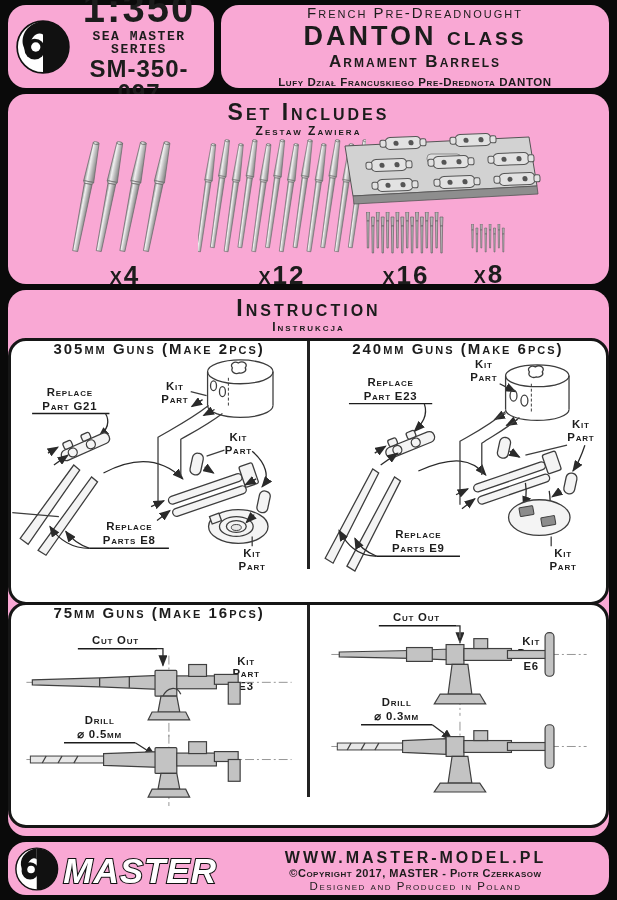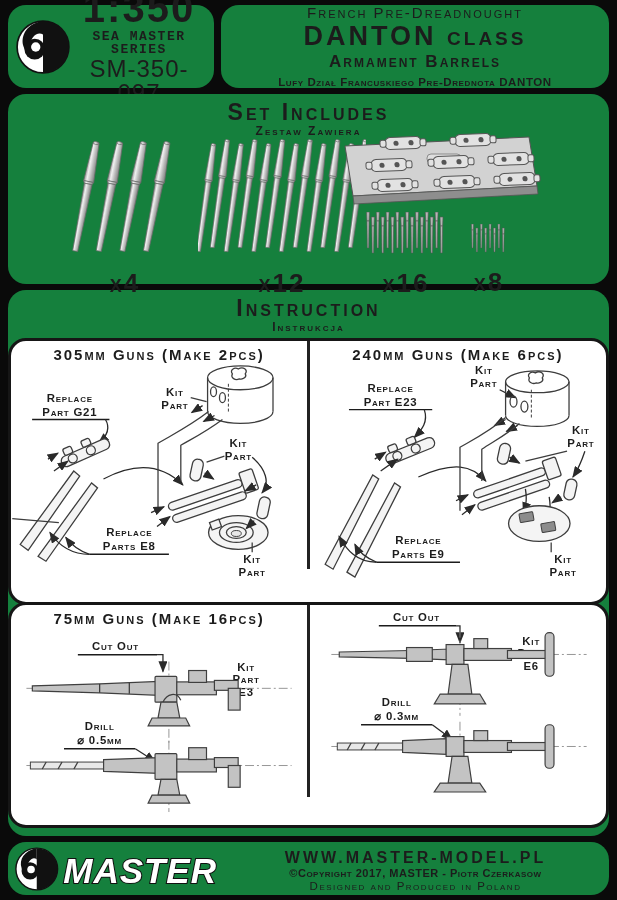--- a/index.html
+++ b/index.html
@@ -1,50 +1,50 @@
 <!DOCTYPE html>
 <html><head>
 <meta charset="utf-8">
 <style>
   html,body{margin:0;padding:0;background:#0a0a0a;}
   .page{position:relative;width:617px;height:900px;background:#0a0a0a;box-sizing:border-box;
         padding:5px 8px;display:flex;flex-direction:column;gap:6px;
         font-family:"Liberation Sans",sans-serif;color:#1c1c1c;}
-  .box{background:#15803d;border-radius:18px;}
+  .box{background:#f9a8d4;border-radius:18px;}
   .sc{font-variant:small-caps;}
   
   .hdr{display:flex;gap:7px;height:83px;flex:none;}
   .hdr-left{width:206px;display:flex;align-items:center;padding:4px 8px 4px 6px;box-sizing:border-box;}
   .hdr-left-text{flex:1;text-align:center;line-height:1;}
   .scale-num{font-size:40px;font-weight:bold;letter-spacing:2px;}
   .series{font-size:13px;font-weight:bold;letter-spacing:1.5px;margin-top:2px;font-family:Liberation Mono, monospace;}
-  .sku{font-size:24px;font-weight:normal;letter-spacing:1px;margin-top:1px;}
+  .sku{font-size:24px;font-weight:bold;letter-spacing:1px;margin-top:1px;}
   .hdr-right{flex:1;display:flex;flex-direction:column;align-items:center;justify-content:center;
              padding:3px 10px;box-sizing:border-box;line-height:1.12;}
   .h-sub{font-size:15px;font-weight:normal;letter-spacing:2px;}
   .h-title{font-size:27px;font-weight:bold;letter-spacing:3px;}
   .h-sub2{font-size:17px;font-weight:bold;letter-spacing:2px;}
   .h-rule{width:92%;height:2px;background:#1c1c1c;margin:3px 0 2px;}
   .h-pol{font-size:11.5px;font-weight:bold;letter-spacing:0.6px;white-space:nowrap;}
   
   .setbox{height:190px;flex:none;position:relative;}
   .set-title{text-align:center;font-size:23px;font-weight:bold;letter-spacing:3px;padding-top:7px;line-height:1;}
   .set-sub{text-align:center;font-size:12px;font-weight:bold;letter-spacing:2px;line-height:1.2;}
   .set-item{position:absolute;text-align:center;}
-  .cnt{font-size:26px;font-weight:bold;letter-spacing:2px;line-height:1;margin-top:10px;}
+  .cnt{font-size:26px;font-weight:bold;letter-spacing:2px;line-height:1;margin-top:2px;}
   
   .instr{flex:1;display:flex;flex-direction:column;}
   .instr-title{text-align:center;font-size:23px;font-weight:bold;letter-spacing:3px;padding-top:6px;line-height:1.1;}
   .instr-sub{text-align:center;font-size:12px;font-weight:bold;letter-spacing:2px;line-height:1.1;margin-bottom:4px;}
   .frame{display:flex;border:3px solid #161616;border-radius:18px;background:#fff;position:relative;}
   .frame-a{height:261px;}
   .frame-b{height:220px;margin-top:-3px;}
   .vdiv{width:2.5px;background:#222;height:87%;flex:none;}
   .quad{flex:1;display:flex;flex-direction:column;align-items:center;min-width:0;}
-  .quad-head{font-size:15px;font-weight:bold;letter-spacing:2px;margin-top:6px;line-height:1;white-space:nowrap;}
+  .quad-head{font-size:15px;font-weight:bold;letter-spacing:2px;line-height:1;white-space:nowrap;}
   .quad svg{display:block;}
   
   .ftr{height:53px;flex:none;display:flex;align-items:flex-end;padding:2px 10px 2px 6px;box-sizing:border-box;}
   .ftr-right{flex:1;text-align:center;line-height:1.15;}
   .url{font-size:16px;font-weight:bold;letter-spacing:3px;margin-top:24px;}
   .copyright{font-size:11px;font-weight:bold;letter-spacing:0.5px;}
   .produced{font-size:11.5px;font-weight:normal;letter-spacing:1.5px;}
   
   .fl{fill:#f4f4f4;stroke:#3d3d3d;stroke-width:1.3;}
   .wh{fill:#ffffff;stroke:#3d3d3d;stroke-width:1.3;}

